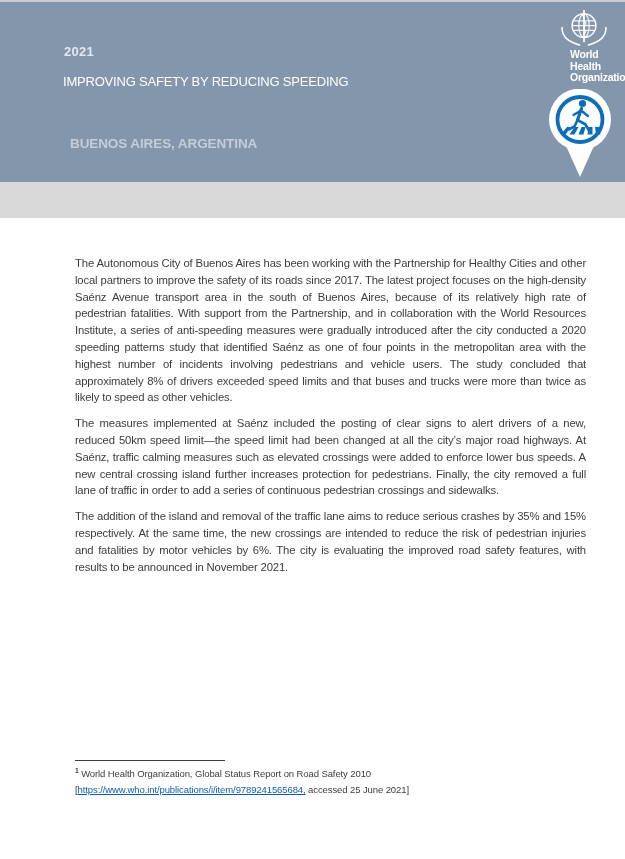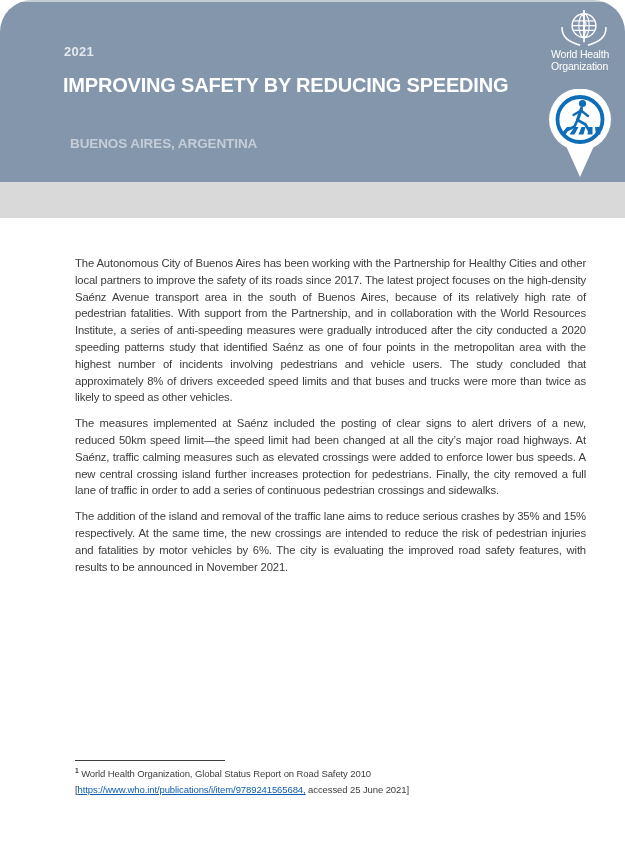--- a/index.html
+++ b/index.html
@@ -1,37 +1,36 @@
 <!DOCTYPE html>
 <html><head>
 <meta charset="utf-8">
 <style>
   html,body{margin:0;padding:0;background:#ffffff;}
   .page{
     position:relative;width:625px;height:859px;overflow:hidden;background:#ffffff;
     font-family:"Liberation Sans",sans-serif;
-    border-radius:32px;
   }
   
   .band-top{position:absolute;left:0;top:0;width:625px;height:2px;background:#c6ccd5;}
   .header-band{position:absolute;left:0;top:2px;width:625px;height:180px;background:#8396ac;}
   .sub-band{position:absolute;left:0;top:182px;width:625px;height:36px;background:#d9d9d9;}
   .year{
     position:absolute;left:64px;top:42px;font-size:13px;font-weight:bold;color:#e4e8ee;letter-spacing:.3px;
   }
   .title{
-    position:absolute;left:63px;top:72px;margin:0;font-size:20px;font-weight:bold;color:#ffffff;letter-spacing:-0.2px;white-space:nowrap;
+    position:absolute;left:63px;top:72px;margin:0;font-size:13px;font-weight:normal;color:#ffffff;letter-spacing:-0.2px;white-space:nowrap;
   }
   .subtitle{
     position:absolute;left:63px;top:127px;margin:7px;font-size:13.5px;font-weight:bold;color:#c6cdd8;letter-spacing:-0.1px;white-space:nowrap;
   }
   
   .who-logo{position:absolute;left:551px;top:6px;width:70px;}
   .who-emblem{display:block;margin-left:5px;}
-  .who-text{margin-top:1px;font-size:10.5px;line-height:11.5px;font-weight:400;color:#ffffff;letter-spacing:-0.2px;}
+  .who-text{margin-top:1px;font-size:10.5px;line-height:11.5px;font-weight:700;color:#ffffff;letter-spacing:-0.2px;margin-left:19px;}
   
   .pin{position:absolute;left:548px;top:89px;width:64px;height:90px;}
   
   .body-text{
     position:absolute;left:75px;top:255px;width:511px;
     font-size:11.3px;line-height:16.8px;letter-spacing:-0.15px;color:#3c3c3c;text-align:justify;
   }
   .body-text p{margin:0 0 9px 0;}
   .body-text sup{font-size:0.65em;vertical-align:super;line-height:0;}
   

